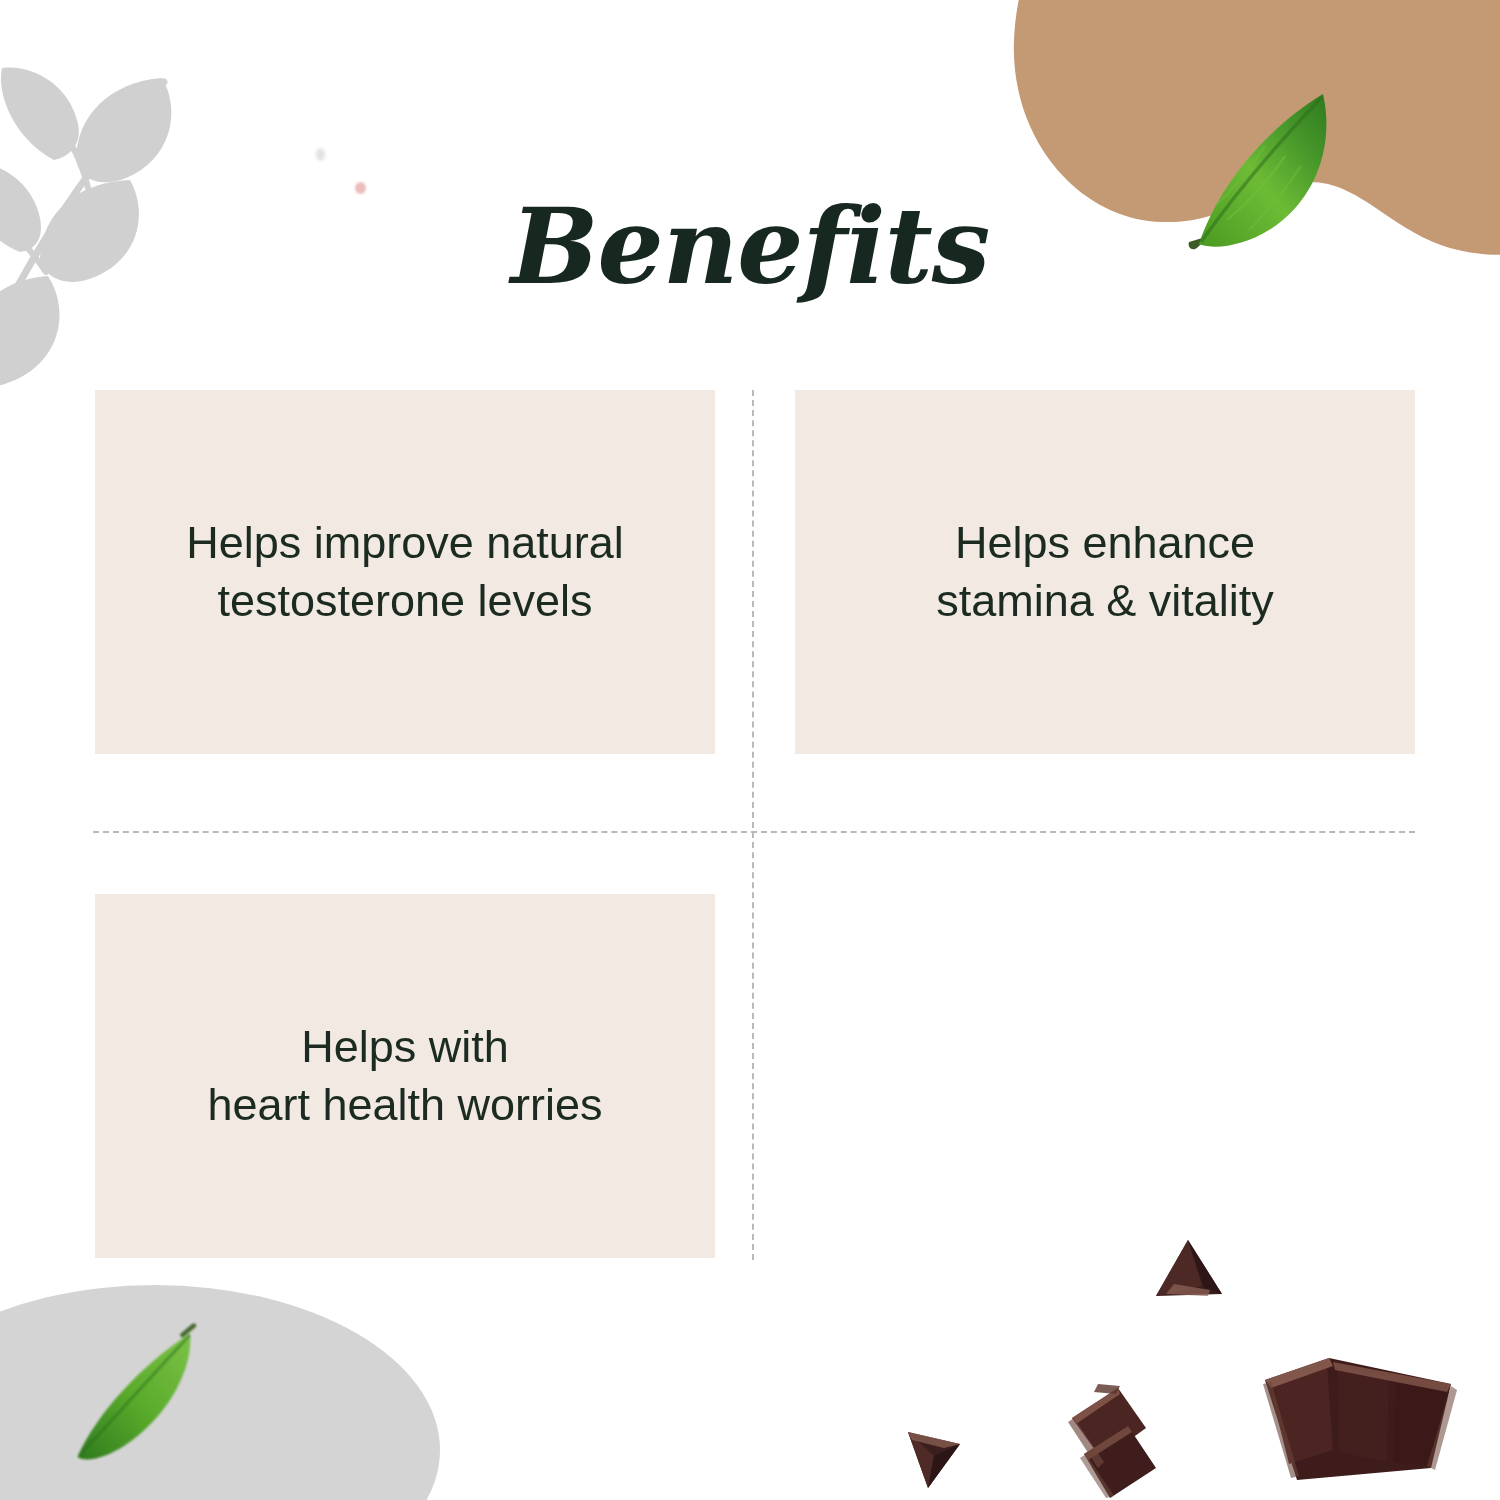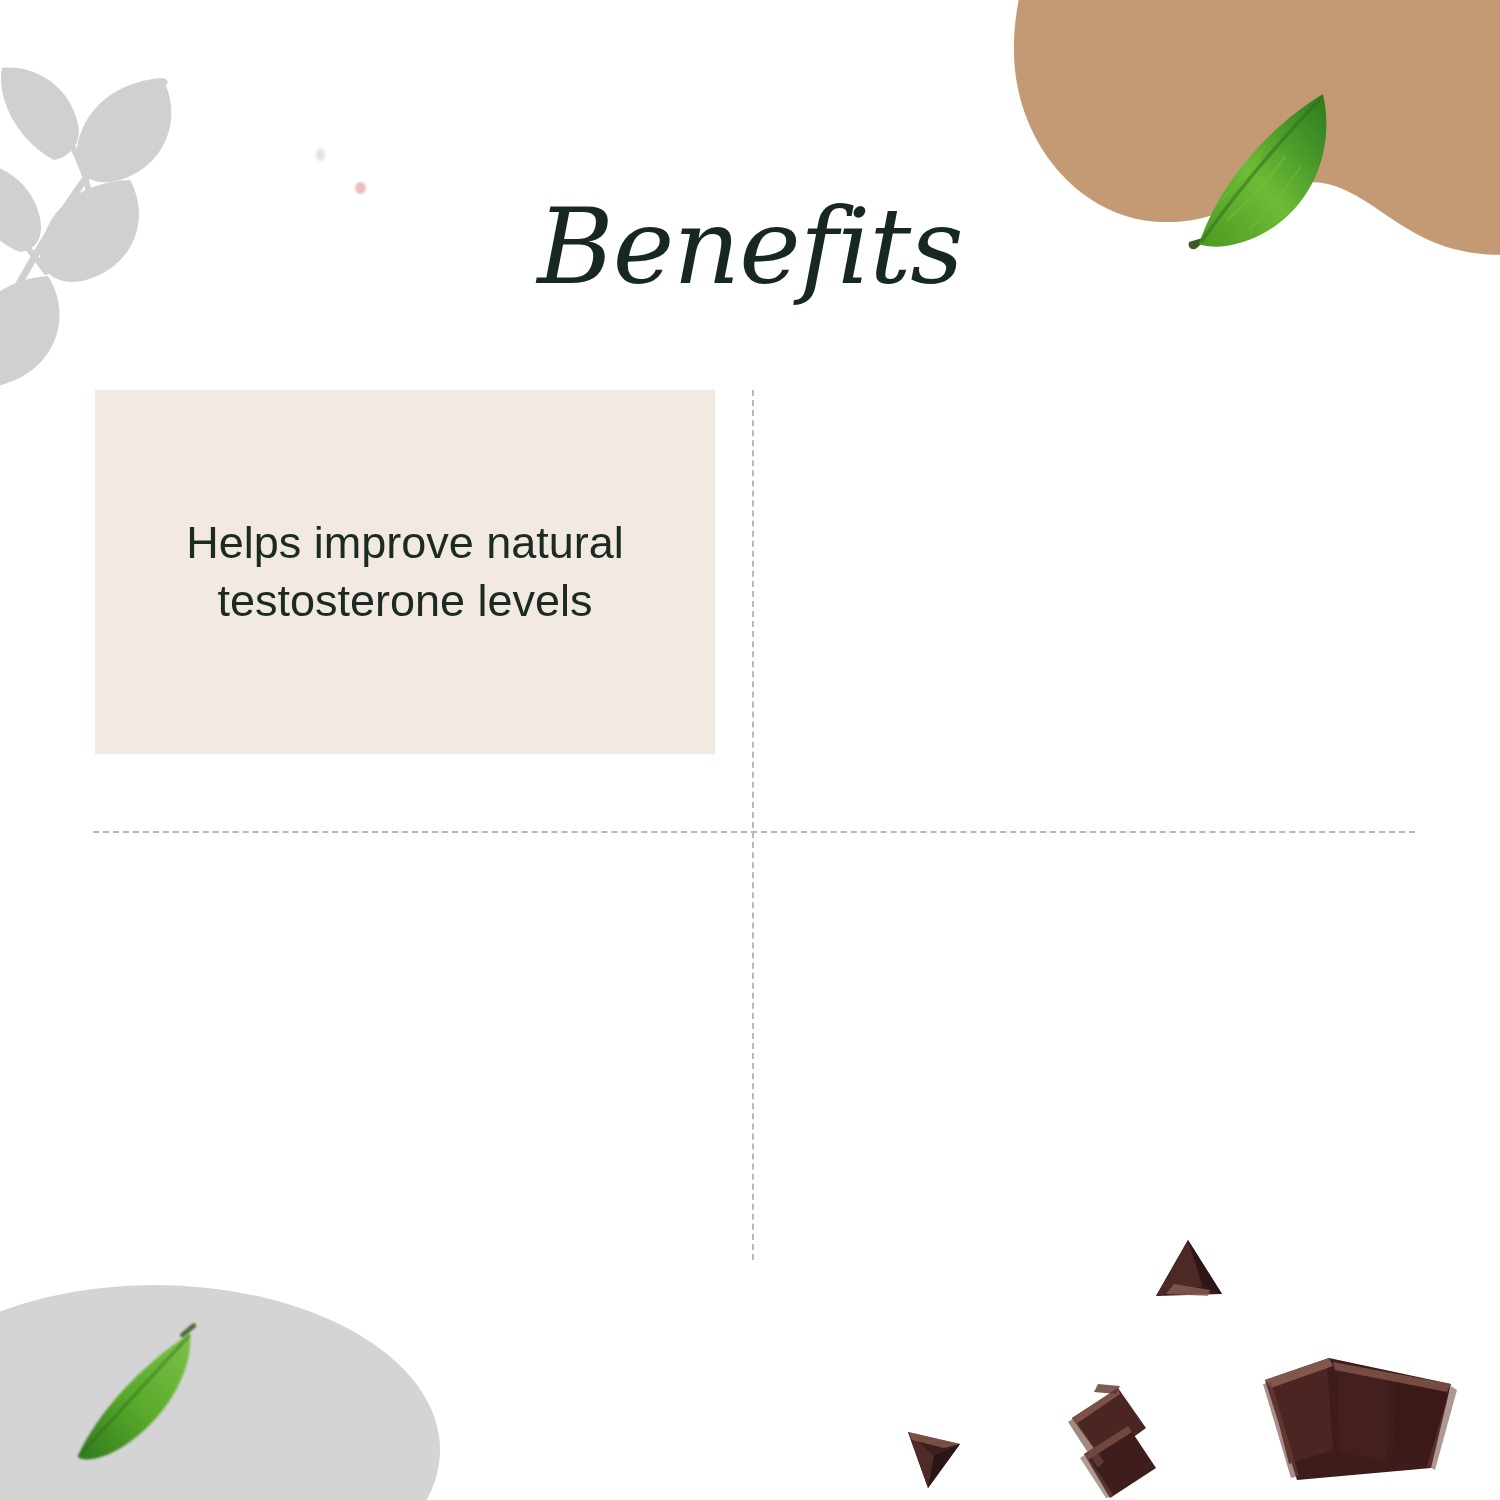--- a/index.html
+++ b/index.html
@@ -85,21 +85,21 @@
 
   
   #title {
     position: absolute;
     left: 0;
     right: 0;
     top: 190px;
     text-align: center;
     font-family: "DejaVu Serif", serif;
     font-style: italic;
-    font-weight: 400;
+    font-weight: 700;
     font-size: 104px;
     letter-spacing: -1px;
     color: #16281f;
     line-height: 1.1;
   }
 
   
   #divider-horizontal {
     position: absolute;
     left: 93px;
@@ -252,15 +252,23 @@
   <div id="title">Benefits</div>
 
   <div id="divider-horizontal"></div>
   <div id="divider-vertical"></div>
 
   <div id="cards">
     <div class="benefit-card">
       <span class="benefit-text">Helps improve natural
 testosterone levels</span>
     </div>
+    <div class="benefit-card">
+      <span class="benefit-text">Helps enhance
+stamina &amp; vitality</span>
+    </div>
+    <div class="benefit-card">
+      <span class="benefit-text">Helps with
+heart health worries</span>
+    </div>
   </div>
 
 </div>
 
 </body></html>

